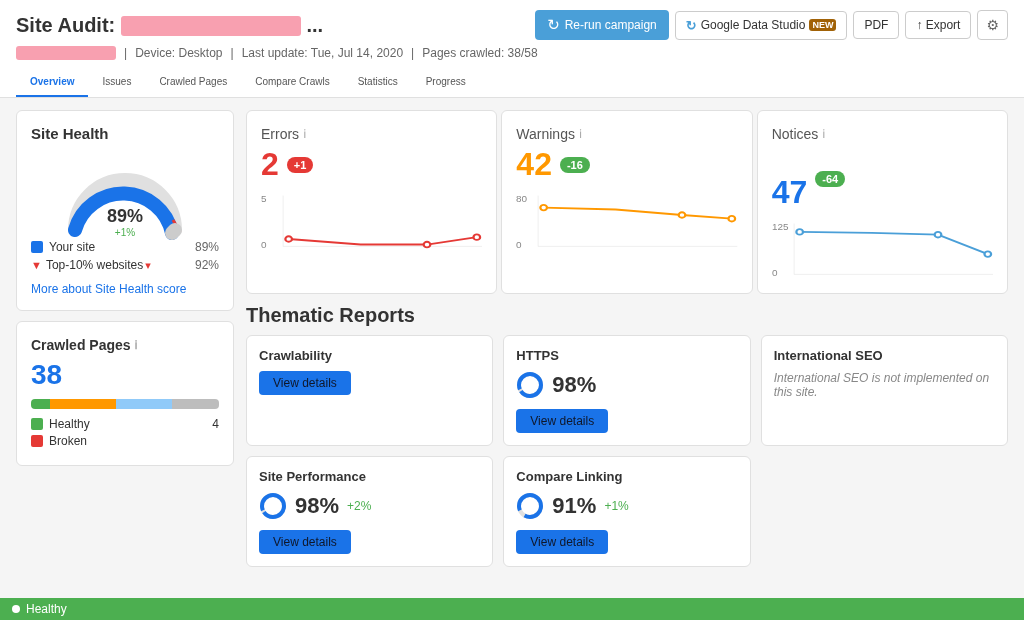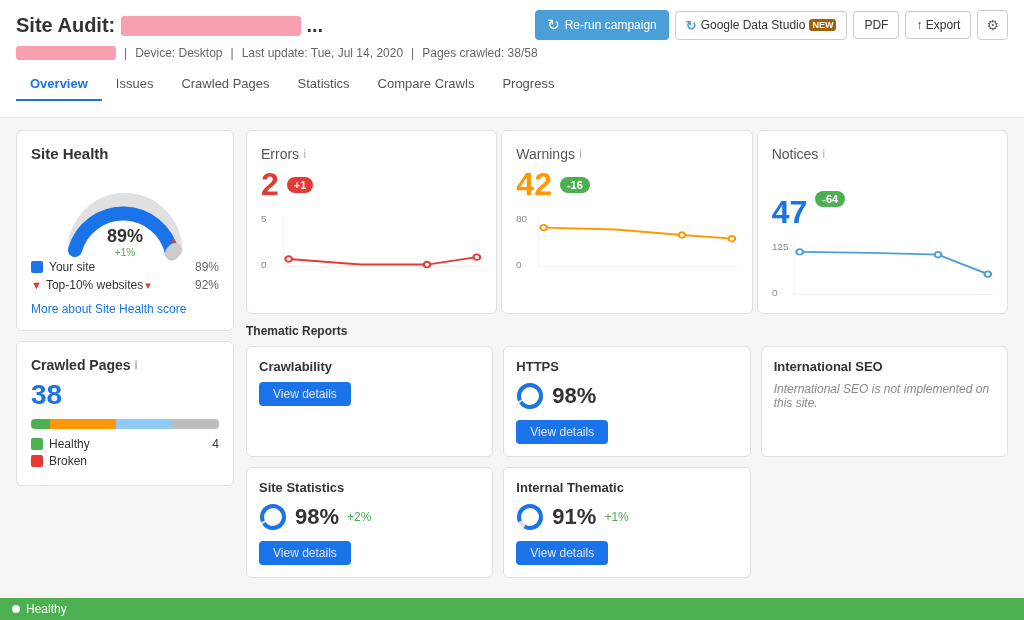--- a/index.html
+++ b/index.html
@@ -1,31 +1,31 @@
 <!DOCTYPE html>
 <html><head>
   <meta charset="utf-8">
   <style>
     * { box-sizing: border-box; margin: 0; padding: 0; }
     body { font-family: Arial, sans-serif; font-size: 13px; background: #f5f5f5; color: #333; width: 1024px; height: 620px; overflow: hidden; }
 
-    .header { background: #fff; padding: 10px 16px 16px 16px; border-bottom: 1px solid #e0e0e0; }
+    .header { background: #fff; padding: 10px 16px 0 16px; border-bottom: 1px solid #e0e0e0; }
     .header-top { display: flex; align-items: center; justify-content: space-between; margin-bottom: 6px; }
     .site-audit-title { font-size: 20px; font-weight: bold; color: #333; }
     .site-audit-title span.blurred { background: #f8a0b0; color: transparent; border-radius: 3px; display: inline-block; width: 180px; height: 20px; vertical-align: middle; }
     .header-actions { display: flex; align-items: center; gap: 6px; }
     .btn-rerun { background: #4a9fd8; color: #fff; border: none; border-radius: 4px; padding: 6px 12px; font-size: 12px; cursor: pointer; display: flex; align-items: center; gap: 5px; }
     .btn-google { background: #fff; color: #333; border: 1px solid #ccc; border-radius: 4px; padding: 6px 10px; font-size: 12px; cursor: pointer; display: flex; align-items: center; gap: 4px; }
     .badge-new { background: #a16207; color: #fff; font-size: 9px; border-radius: 3px; padding: 1px 3px; font-weight: bold; }
     .btn-pdf, .btn-export { background: #fff; color: #333; border: 1px solid #ccc; border-radius: 4px; padding: 6px 10px; font-size: 12px; cursor: pointer; }
     .btn-settings { background: #fff; color: #666; border: 1px solid #ccc; border-radius: 4px; padding: 6px 8px; font-size: 14px; cursor: pointer; }
     .header-meta { font-size: 12px; color: #666; margin-bottom: 8px; display: flex; align-items: center; gap: 8px; }
     .header-meta .project-name { background: #f8a0b0; color: transparent; border-radius: 3px; display: inline-block; width: 100px; height: 14px; vertical-align: middle; }
     .nav-tabs { display: flex; gap: 0; }
-    .nav-tab { padding: 8px 14px; font-size: 13px; color: #555; cursor: pointer; border-bottom: 2px solid transparent; }
+    .nav-tab { padding: 8px 14px; font-size: 10px; color: #555; cursor: pointer; border-bottom: 2px solid transparent; }
     .nav-tab.active { color: #1a73e8; border-bottom: 2px solid #1a73e8; font-weight: 600; }
 
     .main { padding: 12px 16px; display: flex; gap: 12px; height: calc(620px - 110px); }
 
     
     .left-panel { width: 218px; flex-shrink: 0; display: flex; flex-direction: column; gap: 10px; }
 
     .card { background: #fff; border: 1px solid #e0e0e0; border-radius: 6px; padding: 14px; }
 
     .site-health-card { }
@@ -68,30 +68,30 @@
     .stat-value.errors { color: #e53935; }
     .stat-value.warnings { color: #ff9800; }
     .stat-value.notices { color: #1a73e8; margin-top: 28px; }
     .stat-badge { border-radius: 10px; padding: 2px 7px; font-size: 11px; color: #fff; font-weight: bold; }
     .badge-pos { background: #e53935; }
     .badge-neg { background: #4caf50; }
 
     .mini-chart { height: 60px; position: relative; }
     .mini-chart svg { width: 100%; height: 100%; }
 
-    .thematic-title { font-size: 12px; font-weight: bold; color: #333; }
+    .thematic-title { font-size: 20px; font-weight: bold; color: #333; }
 
     .reports-grid { display: grid; grid-template-columns: 1fr 1fr 1fr; gap: 10px; }
 
     .report-card { background: #fff; border: 1px solid #e0e0e0; border-radius: 6px; padding: 12px; }
     .report-title { font-size: 13px; font-weight: bold; color: #333; margin-bottom: 8px; }
     .report-score { display: flex; align-items: center; gap: 8px; margin-bottom: 10px; }
     .report-score-value { font-size: 22px; font-weight: bold; color: #333; }
     .report-delta { font-size: 12px; color: #4caf50; }
-    .btn-view { background: #1a73e8; color: #e5e5e5; border: none; border-radius: 4px; padding: 5px 14px; font-size: 12px; cursor: pointer; }
+    .btn-view { background: #1a73e8; color: #0f172a; border: none; border-radius: 4px; padding: 5px 14px; font-size: 12px; cursor: pointer; }
     .report-note { font-size: 12px; color: #888; font-style: italic; }
 
     .circle-icon { display: inline-block; width: 28px; height: 28px; }
     .circle-icon svg { width: 28px; height: 28px; }
 
     .info-icon { color: #aaa; font-size: 12px; cursor: pointer; }
 
     .status-bar { background: #4caf50; color: #fff; font-size: 12px; padding: 4px 12px; position: fixed; bottom: 0; left: 0; width: 100%; display: flex; align-items: center; gap: 6px; }
     .status-dot { width: 8px; height: 8px; background: #fff; border-radius: 50%; display: inline-block; }
   </style>
@@ -135,22 +135,22 @@
     <span>Device: Desktop</span>
     <span>|</span>
     <span>Last update: Tue, Jul 14, 2020</span>
     <span>|</span>
     <span>Pages crawled: 38/58</span>
   </div>
   <div class="nav-tabs">
     <div class="nav-tab active">Overview</div>
     <div class="nav-tab">Issues</div>
     <div class="nav-tab">Crawled Pages</div>
+    <div class="nav-tab">Compare Crawls</div>
     <div class="nav-tab">Statistics</div>
-    <div class="nav-tab">Compare Crawls</div>
     <div class="nav-tab">Progress</div>
   </div>
 </div>
 
 <div class="main">
 
   <div class="left-panel">
 
     <div class="card site-health-card">
       <div class="site-health-title">Site Health</div>
@@ -317,36 +317,36 @@
           </div>
           <button class="btn-view">View details</button>
         </div>
 
         <div class="report-card">
           <div class="report-title">International SEO</div>
           <p class="report-note">International SEO is not implemented on this site.</p>
         </div>
 
         <div class="report-card">
-          <div class="report-title">Site Statistics</div>
+          <div class="report-title">Site Performance</div>
           <div class="report-score">
             <div class="circle-icon">
               <svg viewBox="0 0 28 28">
                   <circle cx="14" cy="14" r="11" fill="none" stroke="#e0e0e0" stroke-width="4"></circle>
                   <circle cx="14" cy="14" r="11" fill="none" stroke="#1a73e8" stroke-width="4" stroke-dasharray="67 2" stroke-dashoffset="22" transform="rotate(-90 14 14)"></circle>
                 </svg>
             </div>
             <span class="report-score-value">98%</span>
             <span class="report-delta">+2%</span>
           </div>
           <button class="btn-view">View details</button>
         </div>
 
         <div class="report-card">
-          <div class="report-title">Internal Thematic</div>
+          <div class="report-title">Compare Linking</div>
           <div class="report-score">
             <div class="circle-icon">
               <svg viewBox="0 0 28 28">
                   <circle cx="14" cy="14" r="11" fill="none" stroke="#e0e0e0" stroke-width="4"></circle>
                   <circle cx="14" cy="14" r="11" fill="none" stroke="#1a73e8" stroke-width="4" stroke-dasharray="62 7" stroke-dashoffset="22" transform="rotate(-90 14 14)"></circle>
                 </svg>
             </div>
             <span class="report-score-value">91%</span>
             <span class="report-delta">+1%</span>
           </div>

